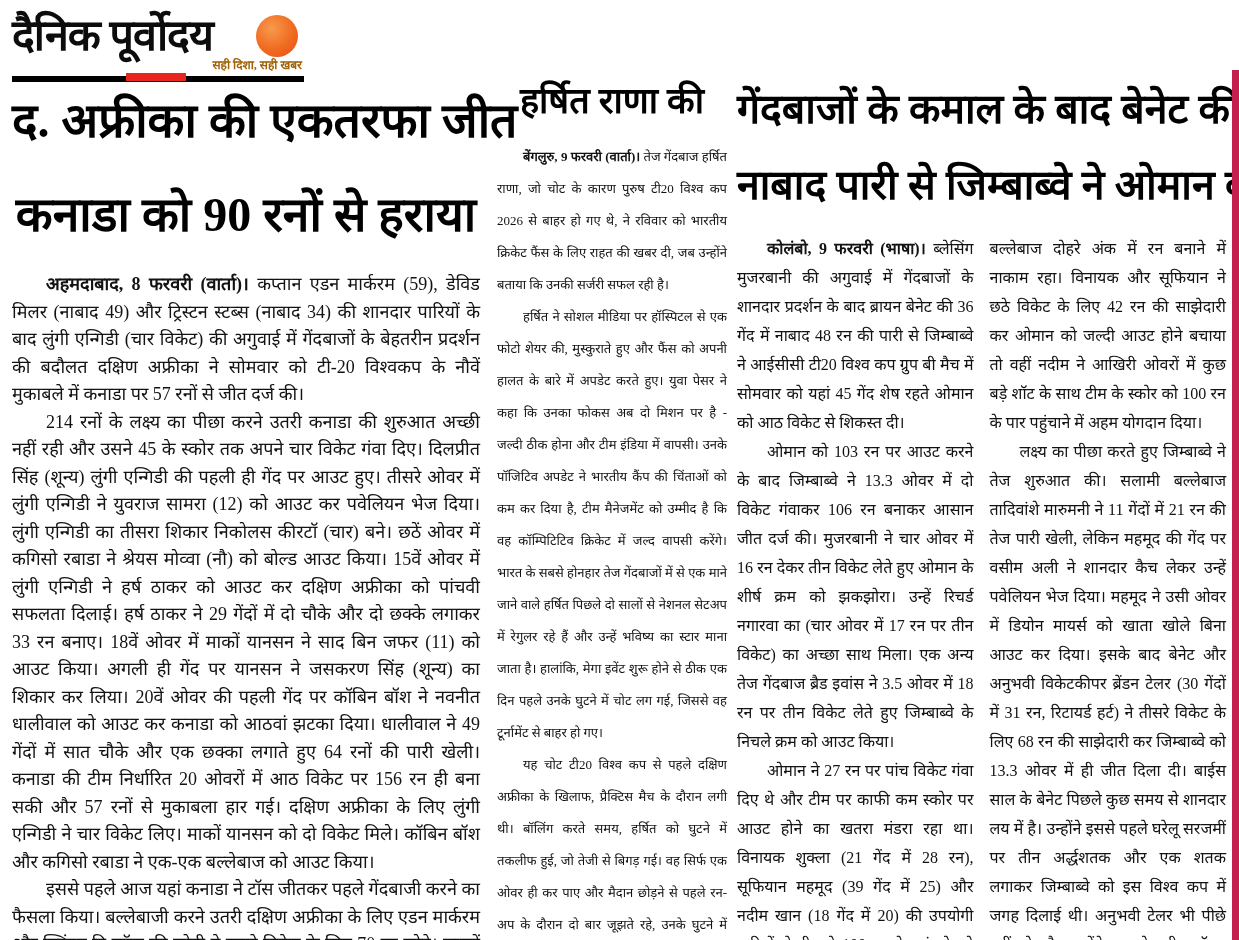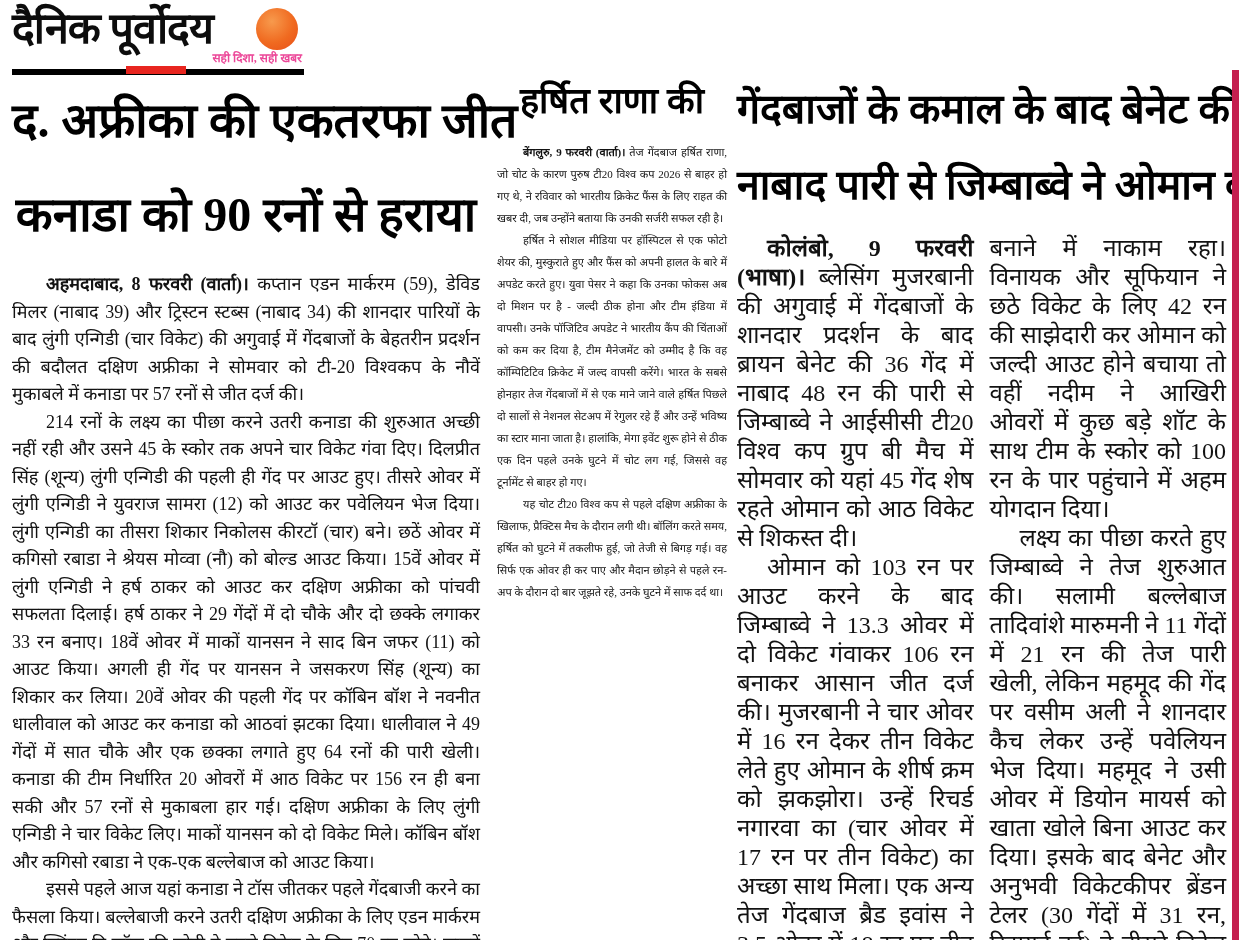--- a/index.html
+++ b/index.html
@@ -4,55 +4,55 @@
 <style>
   html,body{margin:0;padding:0;}
   body{
     width:1239px;height:940px;background:#ffffff;color:#121212;
     font-family:"Liberation Serif","DejaVu Serif",serif;
     overflow:hidden;
   }
   .page{position:relative;width:1239px;height:940px;background:#ffffff;overflow:hidden;}
 
   
-  .masthead{position:absolute;left:12px;top:4px;width:292px;}
+  .masthead{position:absolute;left:12px;top:11px;width:292px;}
   .logo-wrap{position:relative;}
   .logo-sun{
     position:absolute;left:244px;top:4px;width:42px;height:42px;border-radius:50%;
     background:radial-gradient(circle at 38% 32%, #f79a4d 0%, #f06a20 55%, #e84e17 100%);
     z-index:0;
   }
   .logo-text{
     position:relative;z-index:1;margin:0;font-size:43px;font-weight:bold;
     line-height:1.15;letter-spacing:-1px;color:#0c0c0c;white-space:nowrap;
   }
   .tagline{
-    position:relative;z-index:1;text-align:right;color:#ec4899;font-weight:bold;
+    position:relative;z-index:1;text-align:right;color:#a16207;font-weight:bold;
     font-size:12px;margin-top:-4px;padding-right:2px;
   }
   .rule{height:6px;background:#000;margin-top:3px;position:relative;}
   .ribbon{position:absolute;left:114px;top:-3px;width:60px;height:8px;background:#e8251f;}
 
   
   .col{position:absolute;}
   .col-left{left:12px;top:74px;width:468px;}
   .col-mid{left:497px;top:68px;width:230px;}
   .col-right{left:737px;top:72px;width:489px;}
 
   .hl{margin:0;text-align:center;font-weight:bold;color:#000;}
   .hl span{display:block;white-space:nowrap;}
   .hl-left{font-size:48px;line-height:1.95;margin-bottom:10px;}
   .hl-mid{font-size:36px;line-height:1.85;margin-bottom:6px;}
   .hl-right{font-size:41px;line-height:1.85;margin-bottom:10px;}
 
   .body p{margin:0;text-align:justify;}
   .body-left p{font-size:18px;line-height:27.5px;text-indent:34px;}
-  .body-mid p{font-size:11px;line-height:22px;text-indent:26px;}
+  .body-mid p{font-size:13px;line-height:32px;text-indent:26px;}
   .body-right{column-count:2;column-gap:16px;}
-  .body-right p{font-size:24px;line-height:29px;text-indent:30px;}
+  .body-right p{font-size:16px;line-height:29px;text-indent:30px;}
 
   .dateline{font-weight:bold;}
 
   
   .accent-bar{position:absolute;left:1232px;top:70px;width:7px;height:870px;background:#c41f4f;}
 </style>
 </head>
 <body>
 
 <div class="page">
@@ -67,21 +67,21 @@
       <span class="ribbon"></span>
     </div>
   </header>
 
   <article class="col col-left">
     <h2 class="hl hl-left">
       <span>द. अफ्रीका की एकतरफा जीत</span>
       <span>कनाडा को 90 रनों से हराया</span>
     </h2>
     <div class="body body-left">
-      <p><b class="dateline">अहमदाबाद, 8 फरवरी (वार्ता)।</b> <span>कप्तान एडन मार्करम (59), डेविड मिलर (नाबाद 39) और ट्रिस्टन स्टब्स (नाबाद 34) की शानदार पारियों के बाद लुंगी एन्गिडी (चार विकेट) की अगुवाई में गेंदबाजों के बेहतरीन प्रदर्शन की बदौलत दक्षिण अफ्रीका ने सोमवार को टी-20 विश्वकप के नौवें मुकाबले में कनाडा पर 57 रनों से जीत दर्ज की।</span></p>
+      <p><b class="dateline">अहमदाबाद, 8 फरवरी (वार्ता)।</b> <span>कप्तान एडन मार्करम (59), डेविड मिलर (नाबाद 49) और ट्रिस्टन स्टब्स (नाबाद 34) की शानदार पारियों के बाद लुंगी एन्गिडी (चार विकेट) की अगुवाई में गेंदबाजों के बेहतरीन प्रदर्शन की बदौलत दक्षिण अफ्रीका ने सोमवार को टी-20 विश्वकप के नौवें मुकाबले में कनाडा पर 57 रनों से जीत दर्ज की।</span></p>
       <p>214 रनों के लक्ष्य का पीछा करने उतरी कनाडा की शुरुआत अच्छी नहीं रही और उसने 45 के स्कोर तक अपने चार विकेट गंवा दिए। दिलप्रीत सिंह (शून्य) लुंगी एन्गिडी की पहली ही गेंद पर आउट हुए। तीसरे ओवर में लुंगी एन्गिडी ने युवराज सामरा (12) को आउट कर पवेलियन भेज दिया। लुंगी एन्गिडी का तीसरा शिकार निकोलस कीरटॉ (चार) बने। छठें ओवर में कगिसो रबाडा ने श्रेयस मोव्वा (नौ) को बोल्ड आउट किया। 15वें ओवर में लुंगी एन्गिडी ने हर्ष ठाकर को आउट कर दक्षिण अफ्रीका को पांचवी सफलता दिलाई। हर्ष ठाकर ने 29 गेंदों में दो चौके और दो छक्के लगाकर 33 रन बनाए। 18वें ओवर में माकों यानसन ने साद बिन जफर (11) को आउट किया। अगली ही गेंद पर यानसन ने जसकरण सिंह (शून्य) का शिकार कर लिया। 20वें ओवर की पहली गेंद पर कॉबिन बॉश ने नवनीत धालीवाल को आउट कर कनाडा को आठवां झटका दिया। धालीवाल ने 49 गेंदों में सात चौके और एक छक्का लगाते हुए 64 रनों की पारी खेली। कनाडा की टीम निर्धारित 20 ओवरों में आठ विकेट पर 156 रन ही बना सकी और 57 रनों से मुकाबला हार गई। दक्षिण अफ्रीका के लिए लुंगी एन्गिडी ने चार विकेट लिए। माकों यानसन को दो विकेट मिले। कॉबिन बॉश और कगिसो रबाडा ने एक-एक बल्लेबाज को आउट किया।</p>
       <p>इससे पहले आज यहां कनाडा ने टॉस जीतकर पहले गेंदबाजी करने का फैसला किया। बल्लेबाजी करने उतरी दक्षिण अफ्रीका के लिए एडन मार्करम और क्विंटन डि कॉक की जोड़ी ने पहले विकेट के लिए 70 रन जोड़े। सातवें ओवर में दिलप्रीत सिंह ने क्विंटन डि कॉक (25) को बोल्ड कर इस साझेदारी को तोड़ा। दक्षिण अफ्रीका का दूसरा विकेट एडन मार्करम के रूप में गिरा। उन्हें अंश पटेल ने आउट किया। एडन मार्करम ने 32 गेंदों में 10 चौके और एक छक्का लगाते हुए 59 रनों की पारी खेली। 14वें ओवर में अंश पटेल ने रायन रिकलटन को आउट कर पवेलियन भेज दिया। रायन रिकलटन ने 21 गेंदों में तीन चौके और एक छक्का उड़ाते हुए 33 रन बनाए।</p>
     </div>
   </article>
 
   <article class="col col-mid">
     <h2 class="hl hl-mid">
       <span>हर्षित राणा की</span>
     </h2>
     <div class="body body-mid">

